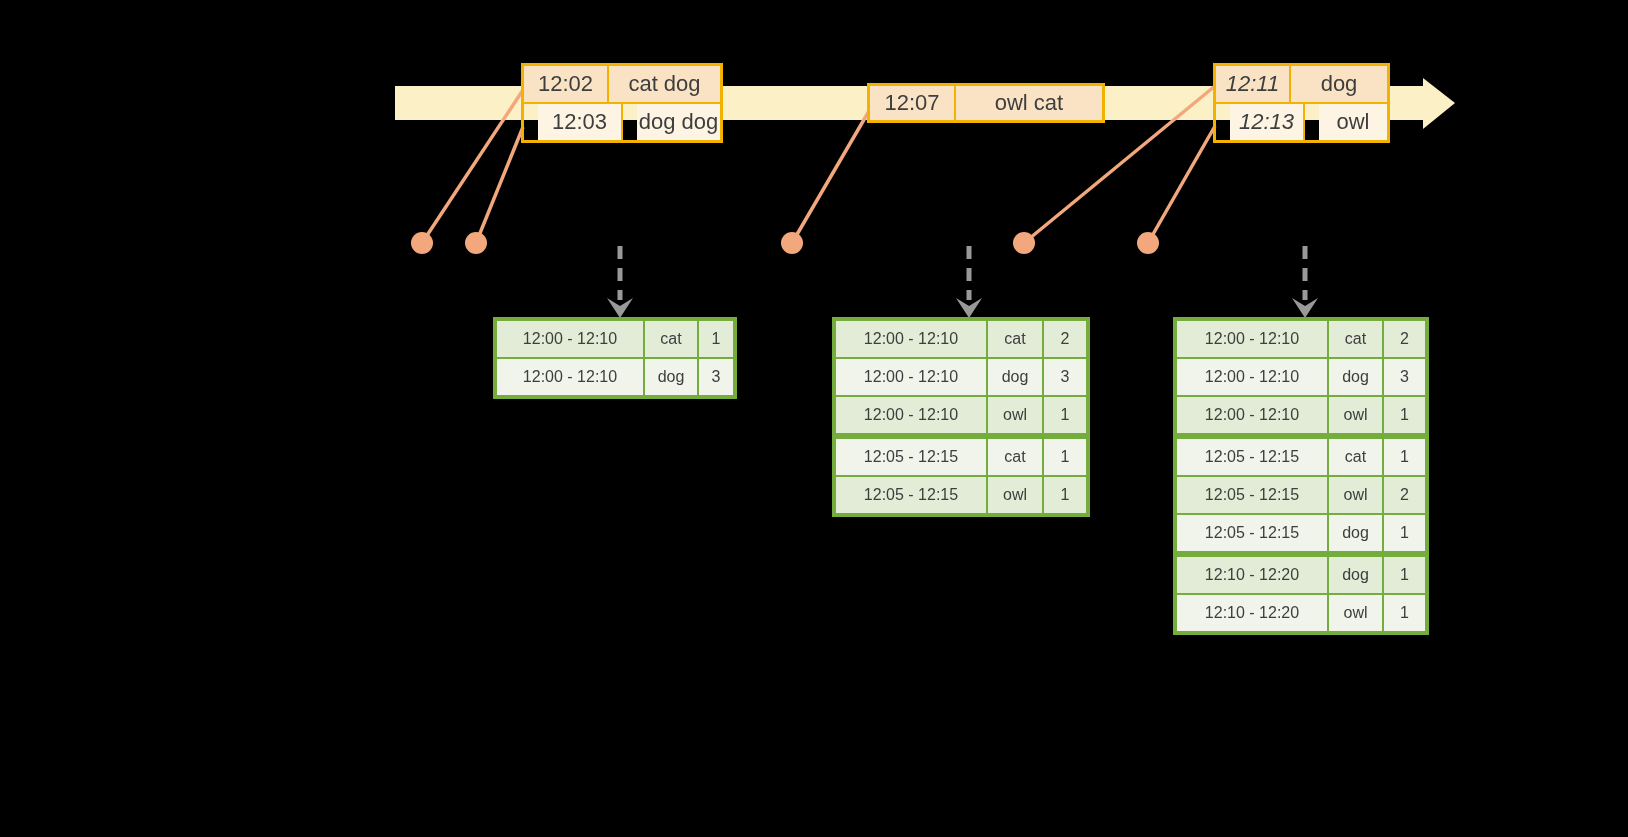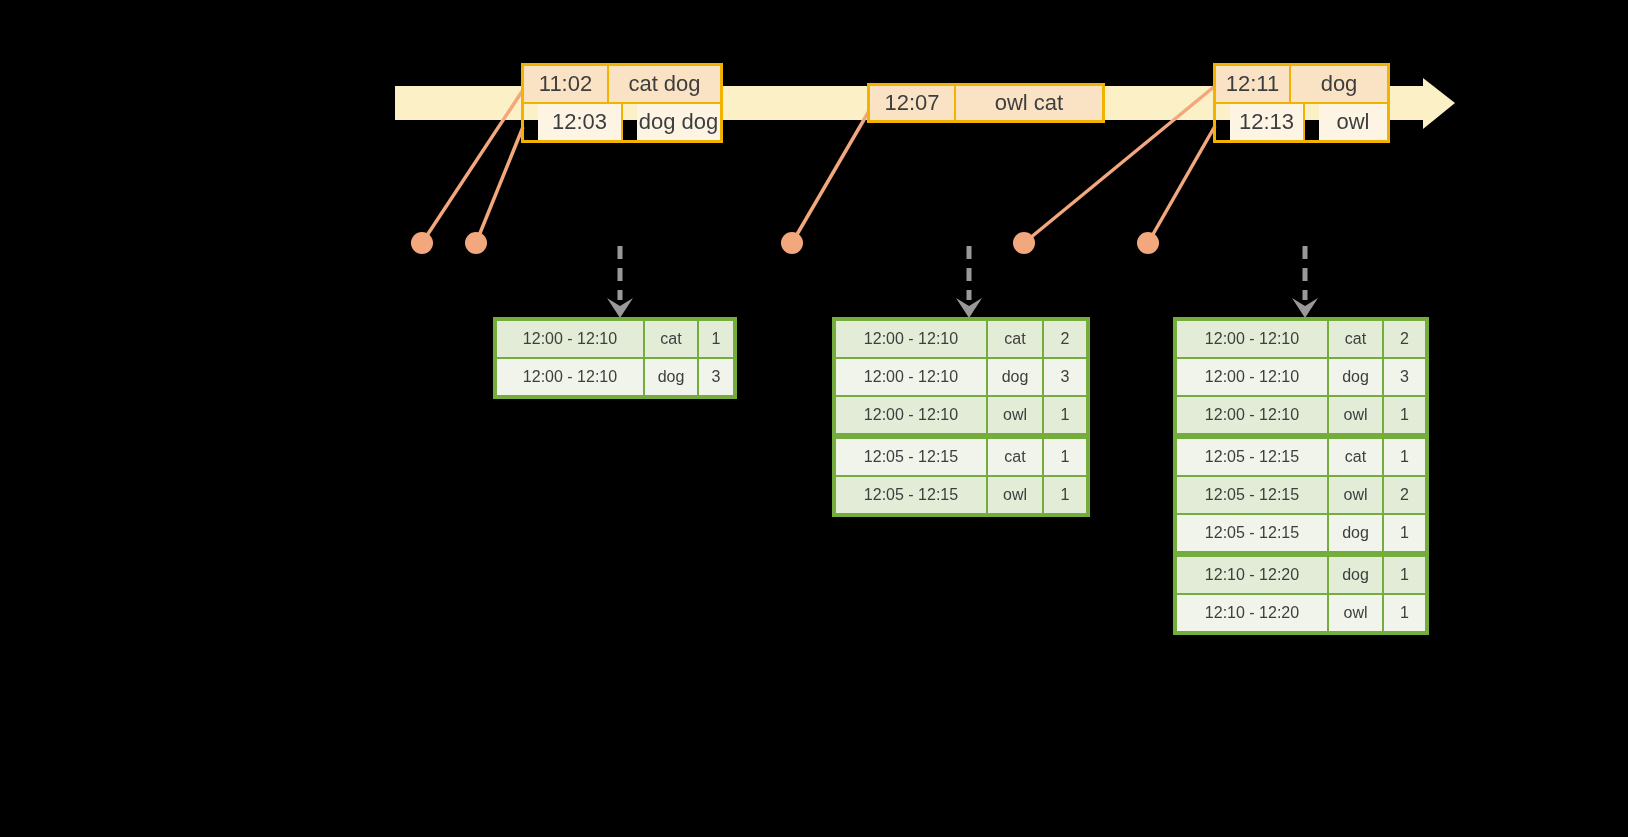--- a/index.html
+++ b/index.html
@@ -22,21 +22,21 @@
   .ecell { display:flex; align-items:center; justify-content:center; font-size:22px; }
   .ecell.words { flex:1; }
   .ecell.time { border-right:2px solid #F2B200; }
   .shade-a { background:#FAE3C4; }
   .shade-b { background:#FDF4E3;margin-left:14px; }
   #ebox1 { left:521px; top:63px;  width:202px; height:80px; }
   #ebox1 .time { width:83px; }
   #ebox2 { left:867px; top:83px;  width:238px; height:40px; }
   #ebox2 .time { width:84px; }
   #ebox3 { left:1213px; top:63px; width:177px; height:80px; }
-  #ebox3 .time { width:73px; }
+  #ebox3 .time { width:73px;font-style:italic; }
 
   
   .rtable { position:absolute; border-collapse:collapse; border:4px solid #74AD3D; }
   .rtable td { border:2px solid #74AD3D; height:36px; padding:0; text-align:center;
                vertical-align:middle; font-size:16px; }
   .rtable tr.sep td { border-top:6px solid #74AD3D; }
   .rtable tr.dark td  { background:#E3ECD7; }
   .rtable tr.light td { background:#F0F4EA; }
   #t1 { left:493px;  top:317px; }
   #t1 .c-window { width:146px; } #t1 .c-word { width:52px; } #t1 .c-count { width:34px; }
@@ -76,21 +76,21 @@
       <polygon class="dash-head" points="956,298 969,306 982,298 969,318"></polygon>
     </g>
     <g>
       <line class="dash" x1="1305" y1="246" x2="1305" y2="300"></line>
       <polygon class="dash-head" points="1292,298 1305,306 1318,298 1305,318"></polygon>
     </g>
   </svg>
 
   <div class="event-box" id="ebox1">
     <div class="erow">
-      <div class="ecell time shade-a">11:02</div>
+      <div class="ecell time shade-a">12:02</div>
       <div class="ecell words shade-a">cat dog</div>
     </div>
     <div class="erow">
       <div class="ecell time shade-b">12:03</div>
       <div class="ecell words shade-b">dog dog</div>
     </div>
   </div>
 
   <div class="event-box single" id="ebox2">
     <div class="erow">

